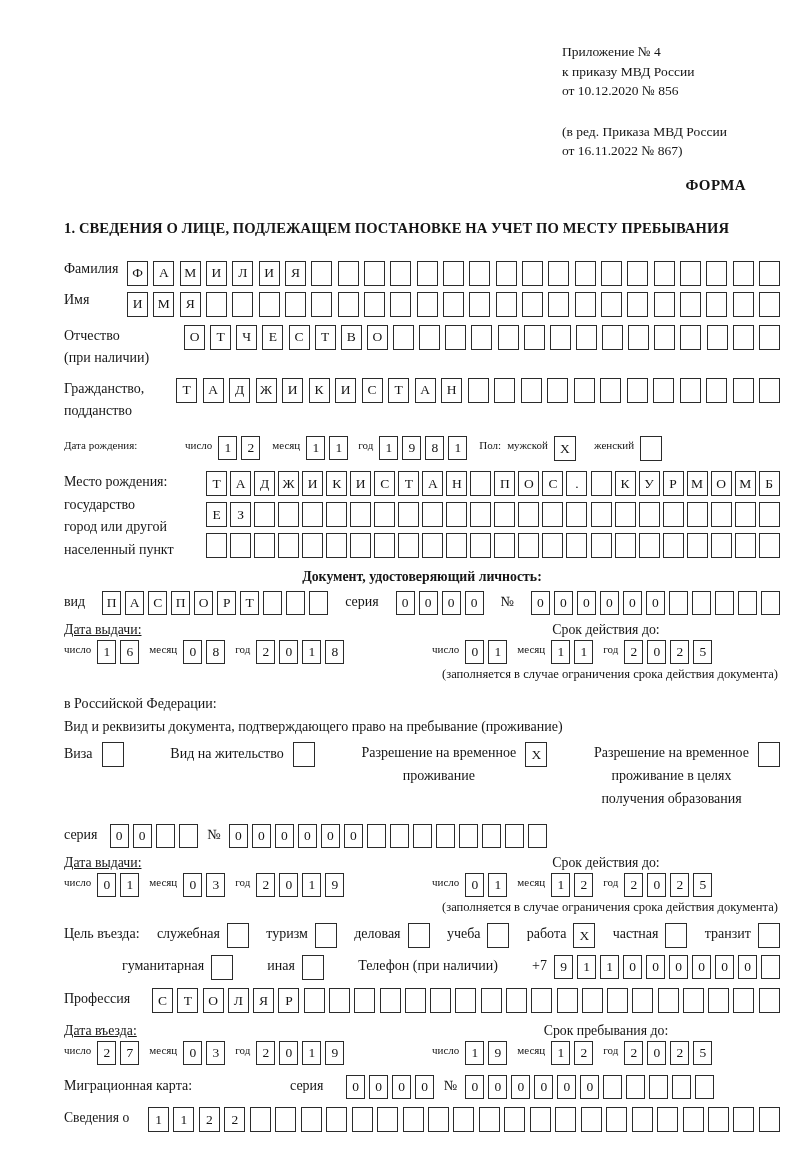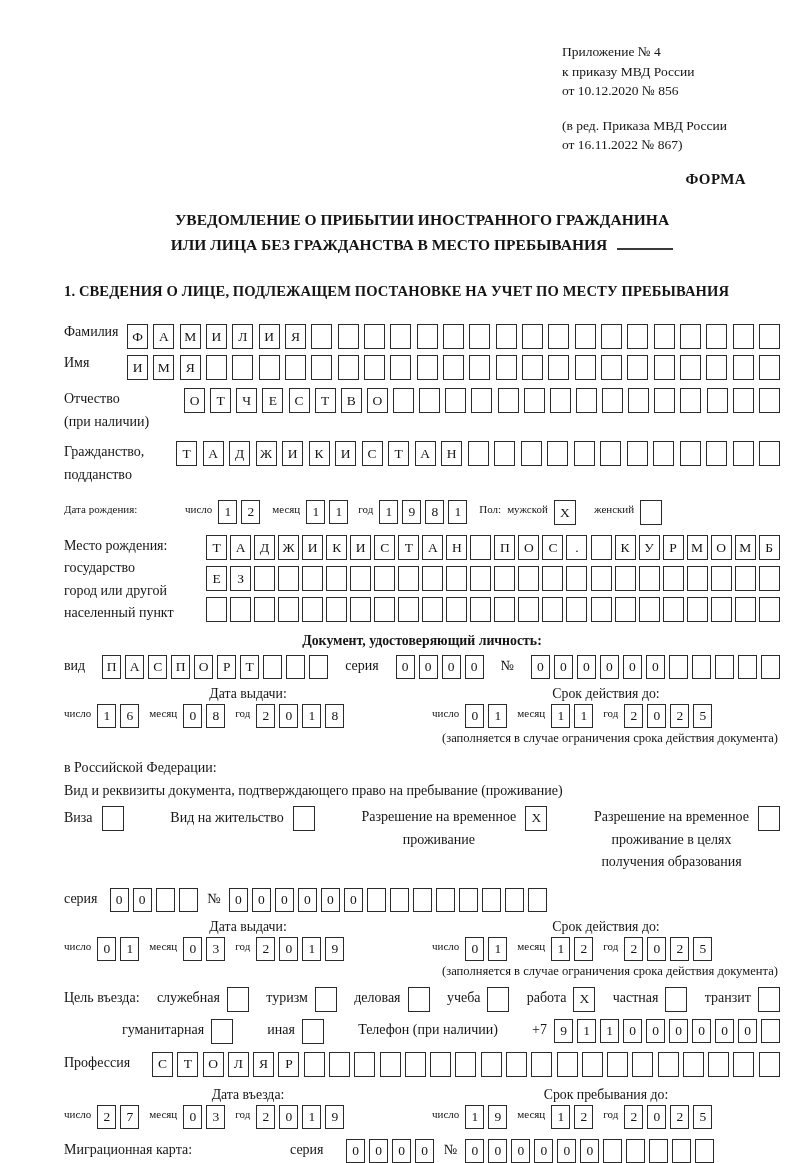--- a/index.html
+++ b/index.html
@@ -5,21 +5,21 @@
   html,body { margin:0; padding:0; }
   body {
     width:800px; height:1163px; background:#ffffff; color:#151515;
     font-family:"Liberation Serif","DejaVu Serif",serif; font-size:14px;
     overflow:hidden;
   }
   .page { box-sizing:border-box; width:800px; height:1163px; padding:42px 20px 0 64px; }
 
   
   .appendix { width:192px; margin-left:auto; margin-right:26px; font-size:13.5px; line-height:1.45; }
-  .appendix-note { margin-top:15px; }
+  .appendix-note { margin-top:21px; }
   .forma { text-align:right; margin-right:34px; margin-top:16px; font-weight:bold; font-size:15px; letter-spacing:.4px; }
   .title { text-align:center; font-weight:bold; font-size:15.5px; margin-top:20px; line-height:1.6; }
   .title-underline { display:inline-block; width:56px; border-bottom:2px solid #3a3a3a; height:13px; margin-left:10px; }
   .sec-heading { font-weight:bold; font-size:14.6px; margin-top:26px; letter-spacing:.1px; }
 
   
   .frow { display:flex; align-items:flex-start; }
   .spread { justify-content:space-between; }
   .flabel { flex:none; }
   .cells-fill { display:flex; flex:1; justify-content:space-between; }
@@ -48,21 +48,21 @@
 
   .bp-rows { flex:1; display:flex; flex-direction:column; gap:6px; }
   .label-2l { line-height:22.4px; }
 
   .doc-heading { text-align:center; font-weight:bold; font-size:13.8px; margin-top:8px; }
 
   .dlab { margin:3px 6px 0 0; font-size:11px; flex:none; }
   .date-group { display:flex; align-items:flex-start; }
   .date-group .cells-gap { margin-right:10px; }
   .dates-heads { display:flex; margin-top:7px; font-size:13.8px; }
-  .dh-left  { width:368px; text-align:center; }
+  .dh-left  { width:368px; text-align:left;text-decoration:underline; }
   .dh-right { flex:1; text-align:center; }
   .dates-row { display:flex; margin-top:2px; }
   .dg-left { width:368px; }
   .date-note { text-align:right; font-size:12.6px; margin-top:3px; margin-right:2px; }
 
   .intro { margin-top:10px; line-height:1.65; }
   .options-row { margin-top:4px; }
   .opt { display:flex; align-items:flex-start; gap:9px; }
   .opt-label { text-align:center; line-height:1.62; }
   .opt0 .opt-label, .opt1 .opt-label { line-height:1.2; margin-top:4px; }
@@ -90,26 +90,20 @@
     <div>к приказу МВД России</div>
     <div>от 10.12.2020 № 856</div>
     <div class="appendix-note">
       <div>(в ред. Приказа МВД России</div>
       <div>от 16.11.2022 № 867)</div>
     </div>
   </div>
 
   <div class="forma">ФОРМА</div>
 
-  <div class="title">
-    <div>УВЕДОМЛЕНИЕ О ПРИБЫТИИ ИНОСТРАННОГО ГРАЖДАНИНА</div>
-    <div>
-      <span>ИЛИ ЛИЦА БЕЗ ГРАЖДАНСТВА В МЕСТО ПРЕБЫВАНИЯ</span><span class="title-underline"></span>
-    </div>
-  </div>
 
   <div class="sec-heading">1. СВЕДЕНИЯ О ЛИЦЕ, ПОДЛЕЖАЩЕМ ПОСТАНОВКЕ НА УЧЕТ ПО МЕСТУ ПРЕБЫВАНИЯ</div>
 
   <div class="frow mt24">
     <div class="flabel w63">Фамилия</div>
     <div class="cells-fill">
         <span class="cell">Ф</span>
         <span class="cell">А</span>
         <span class="cell">М</span>
         <span class="cell">И</span>

